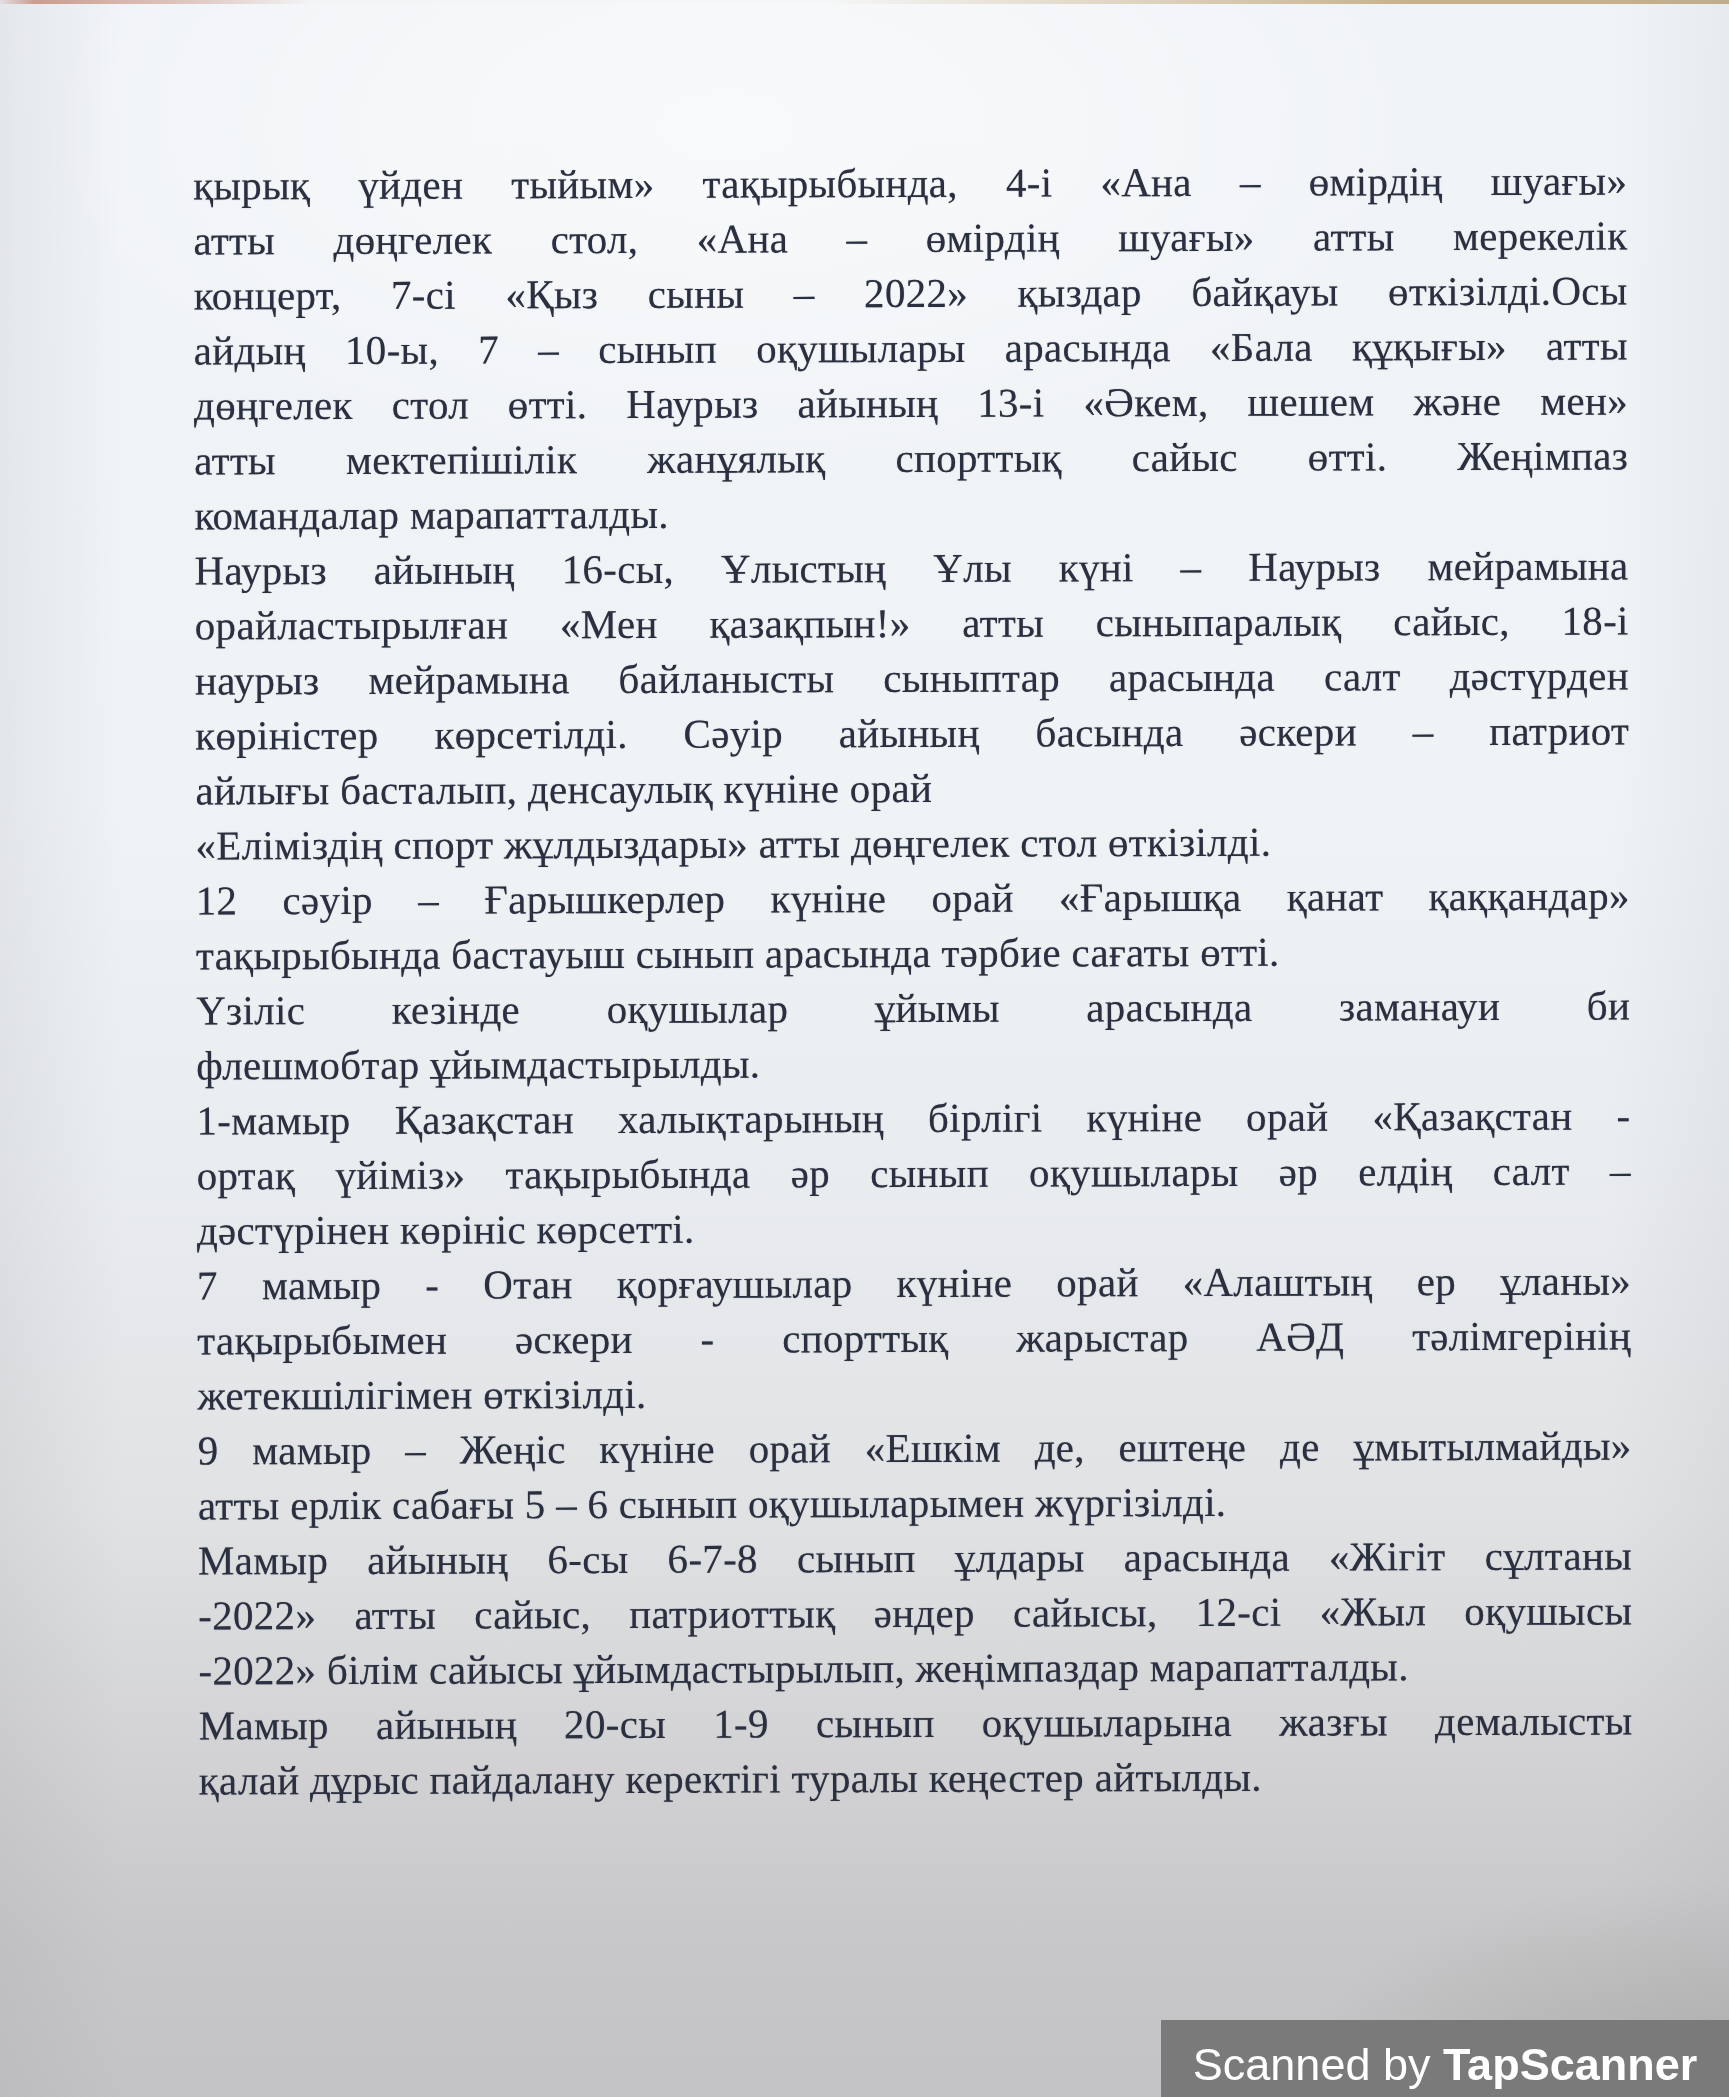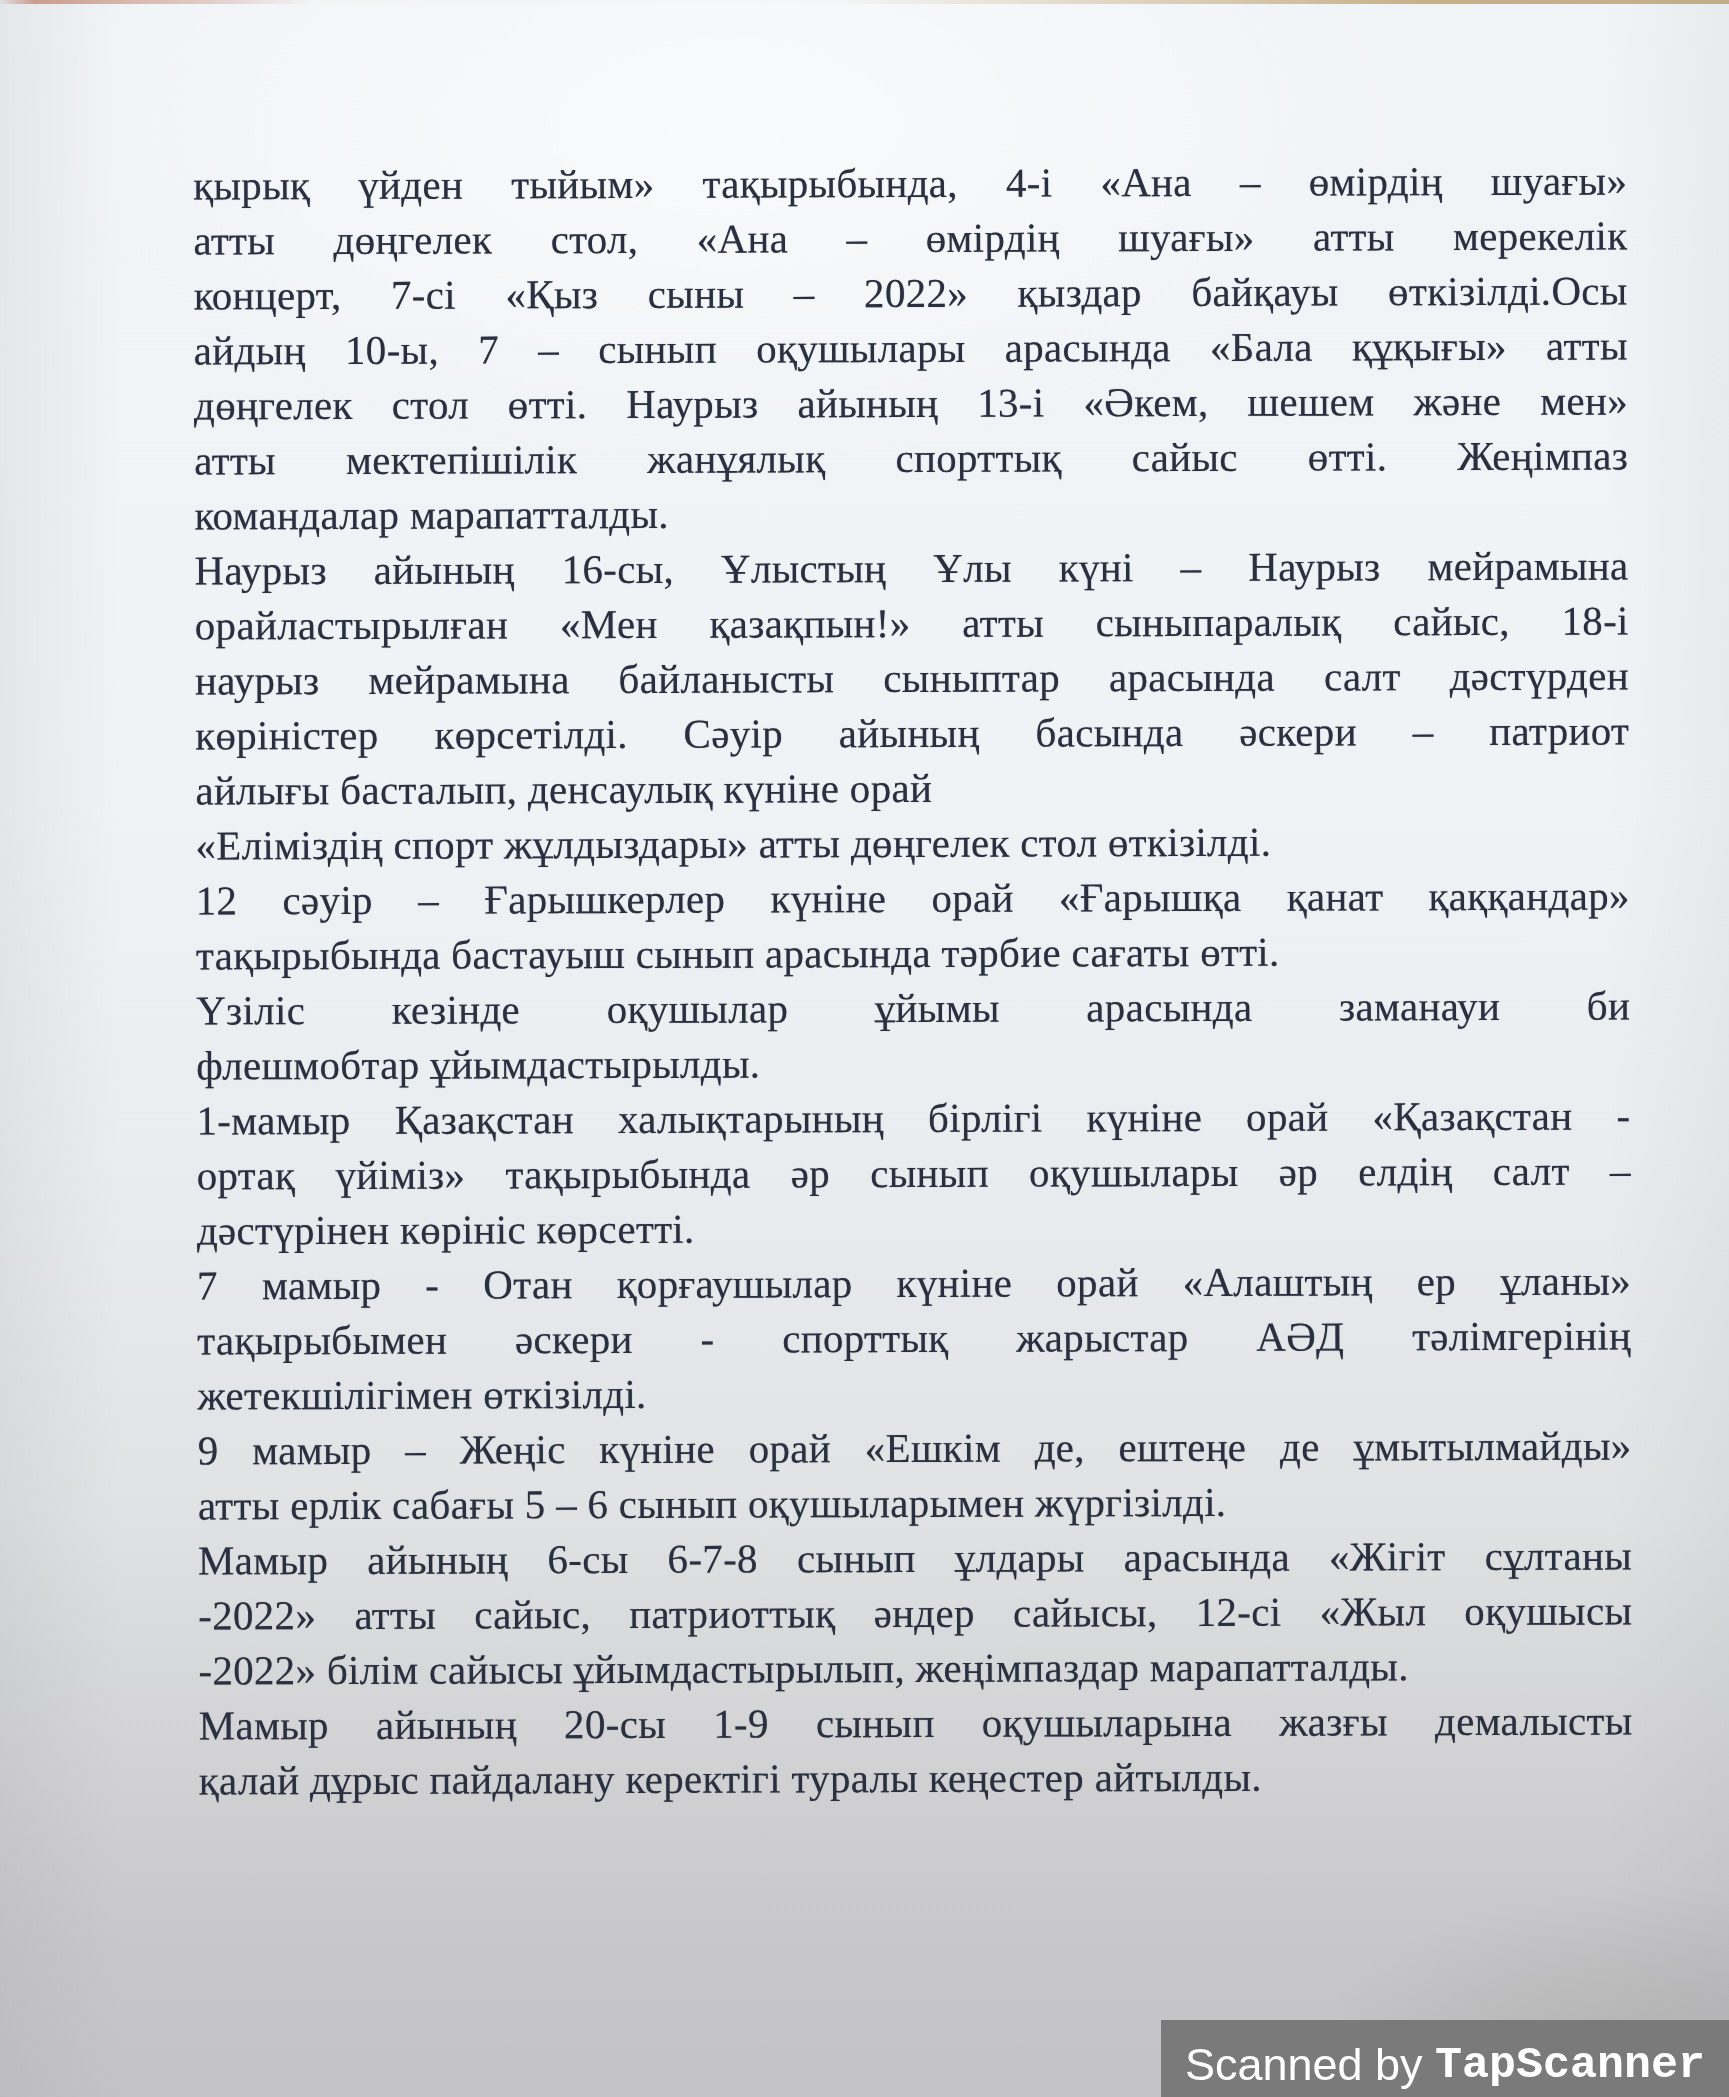--- a/index.html
+++ b/index.html
@@ -84,21 +84,20 @@
     display: flex;
     align-items: center;
     justify-content: center;
     font-family: "Liberation Sans", "DejaVu Sans", sans-serif;
     font-size: 45px;
     color: #ffffff;
     white-space: pre;
   }
   .watermark-bar .brand {
     font-weight: 700;
-    font-family: Liberation Mono, monospace;
   }
 </style>
 </head>
 <body>
 
 <div class="scan-edge"></div>
 
 <div class="text-block" style="color: rgb(42, 48, 64);">
     <div class="text-line justified">қырық үйден тыйым» тақырыбында, 4-і «Ана – өмірдің шуағы»</div>
     <div class="text-line justified">атты дөңгелек стол, «Ана – өмірдің шуағы» атты мерекелік</div>

